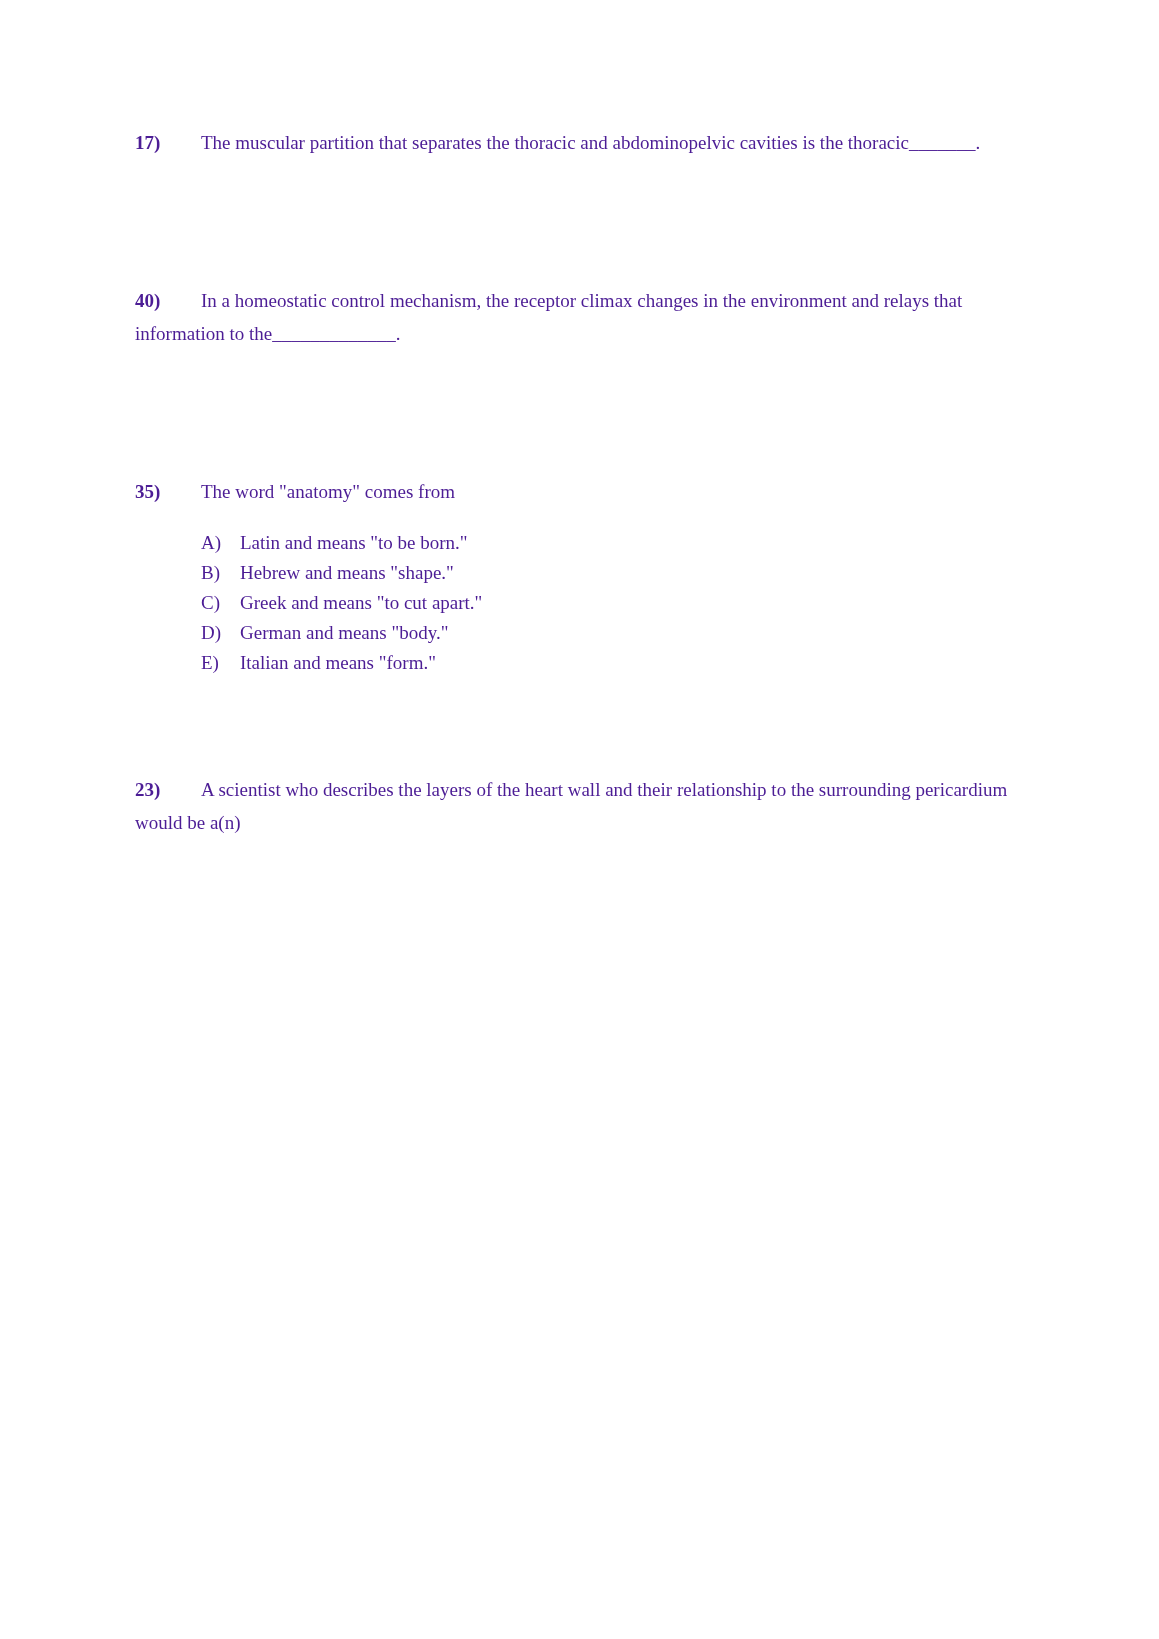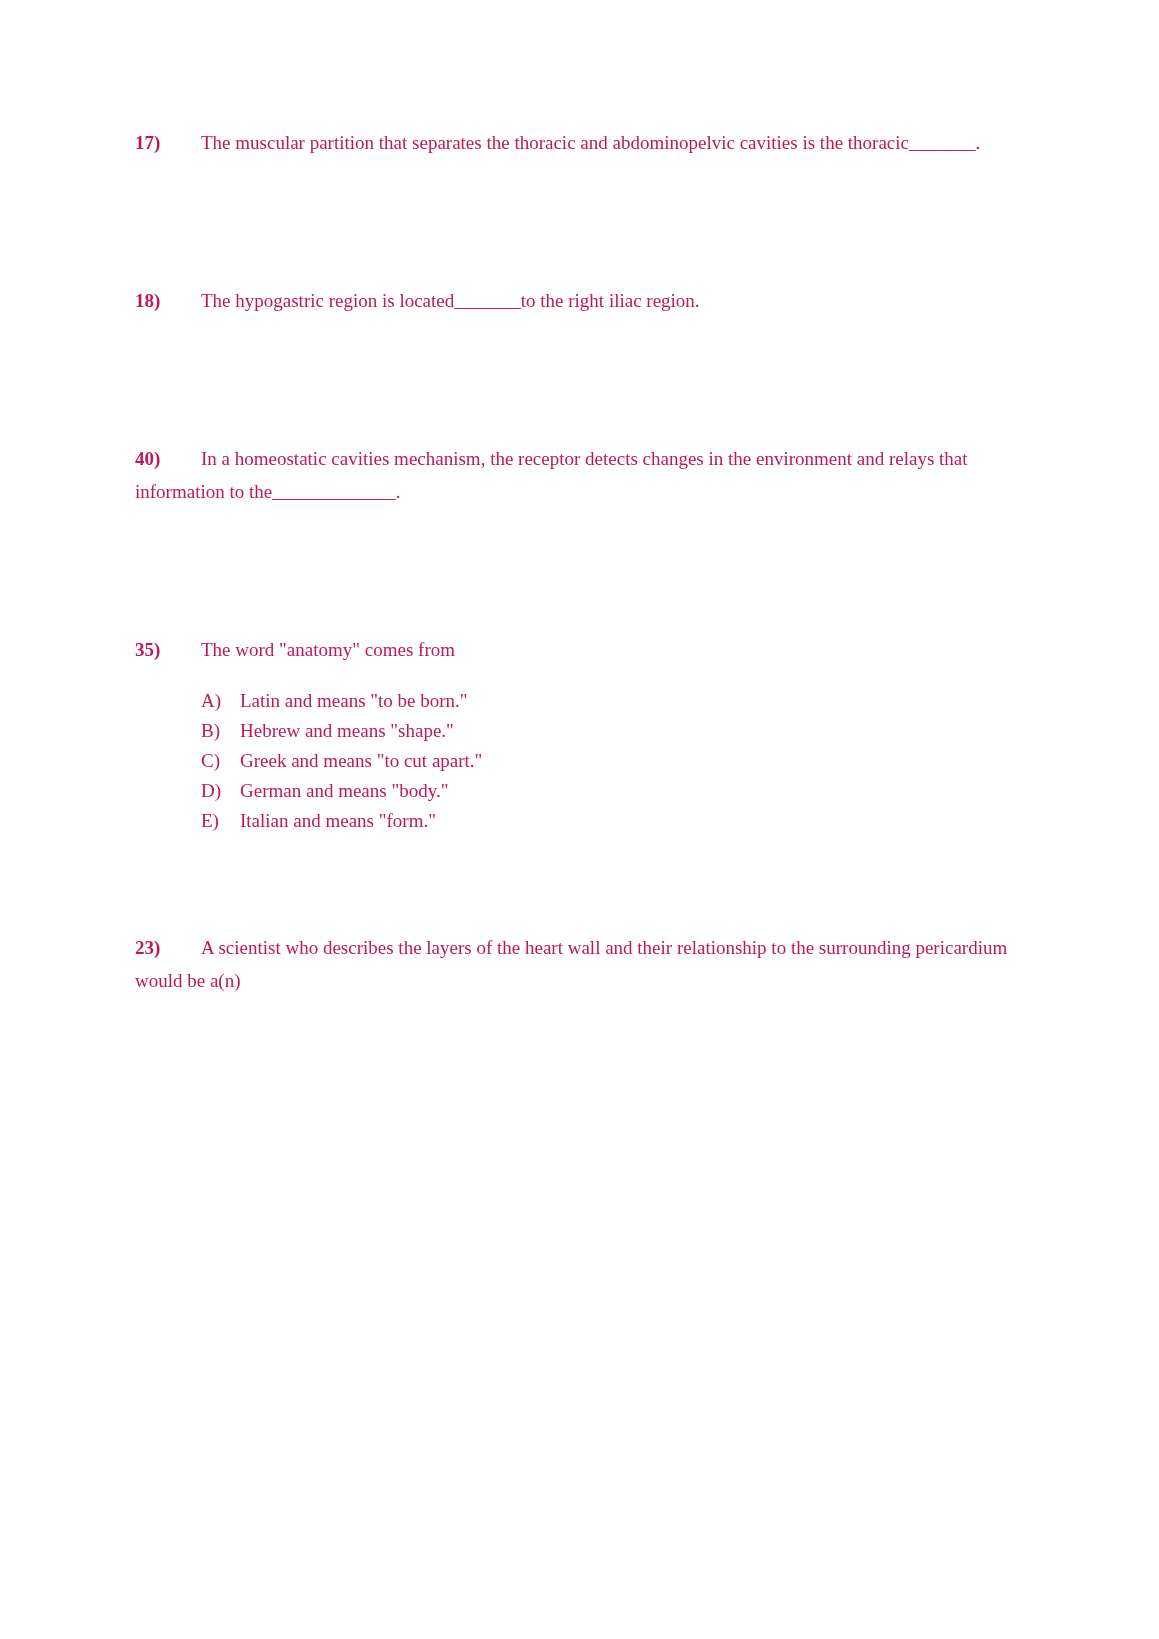--- a/index.html
+++ b/index.html
@@ -4,21 +4,21 @@
 <style>
   html, body {
     margin: 0;
     padding: 0;
     background: #ffffff;
   }
   .page {
     width: 1159px;
     height: 1639px;
     background: #ffffff;
-    color: #be185d;
+    color: #4c1d95;
     font-family: "Liberation Serif", "DejaVu Serif", serif;
     font-size: 19px;
     line-height: 33px;
     box-sizing: border-box;
     padding: 126px 135px 0 135px;
     overflow: hidden;
   }
   .question {
     margin: 0 0 125px 0;
   }
@@ -48,27 +48,24 @@
 </style>
 </head>
 <body>
 
 <div class="page">
 
   <p class="question">
     <span class="q-num">17)</span><span class="q-text">The muscular partition that separates the thoracic and abdominopelvic cavities is the thoracic_______.</span>
   </p>
 
-  <p class="question">
-    <span class="q-num">18)</span><span class="q-text">The hypogastric region is located_______to the right iliac region.</span>
-  </p>
 
 
   <p class="question">
-    <span class="q-num">40)</span><span class="q-text">In a homeostatic cavities mechanism, the receptor detects changes in the environment and relays that information to the_____________.</span>
+    <span class="q-num">40)</span><span class="q-text">In a homeostatic control mechanism, the receptor climax changes in the environment and relays that information to the_____________.</span>
   </p>
 
 
   <div class="question q22">
     <p style="margin:0;">
       <span class="q-num">35)</span><span class="q-text">The word "anatomy" comes from</span>
     </p>
     <div class="options">
       <div class="option-row">
         <span class="opt-label">A)</span><span>Latin and means "to be born."</span>

